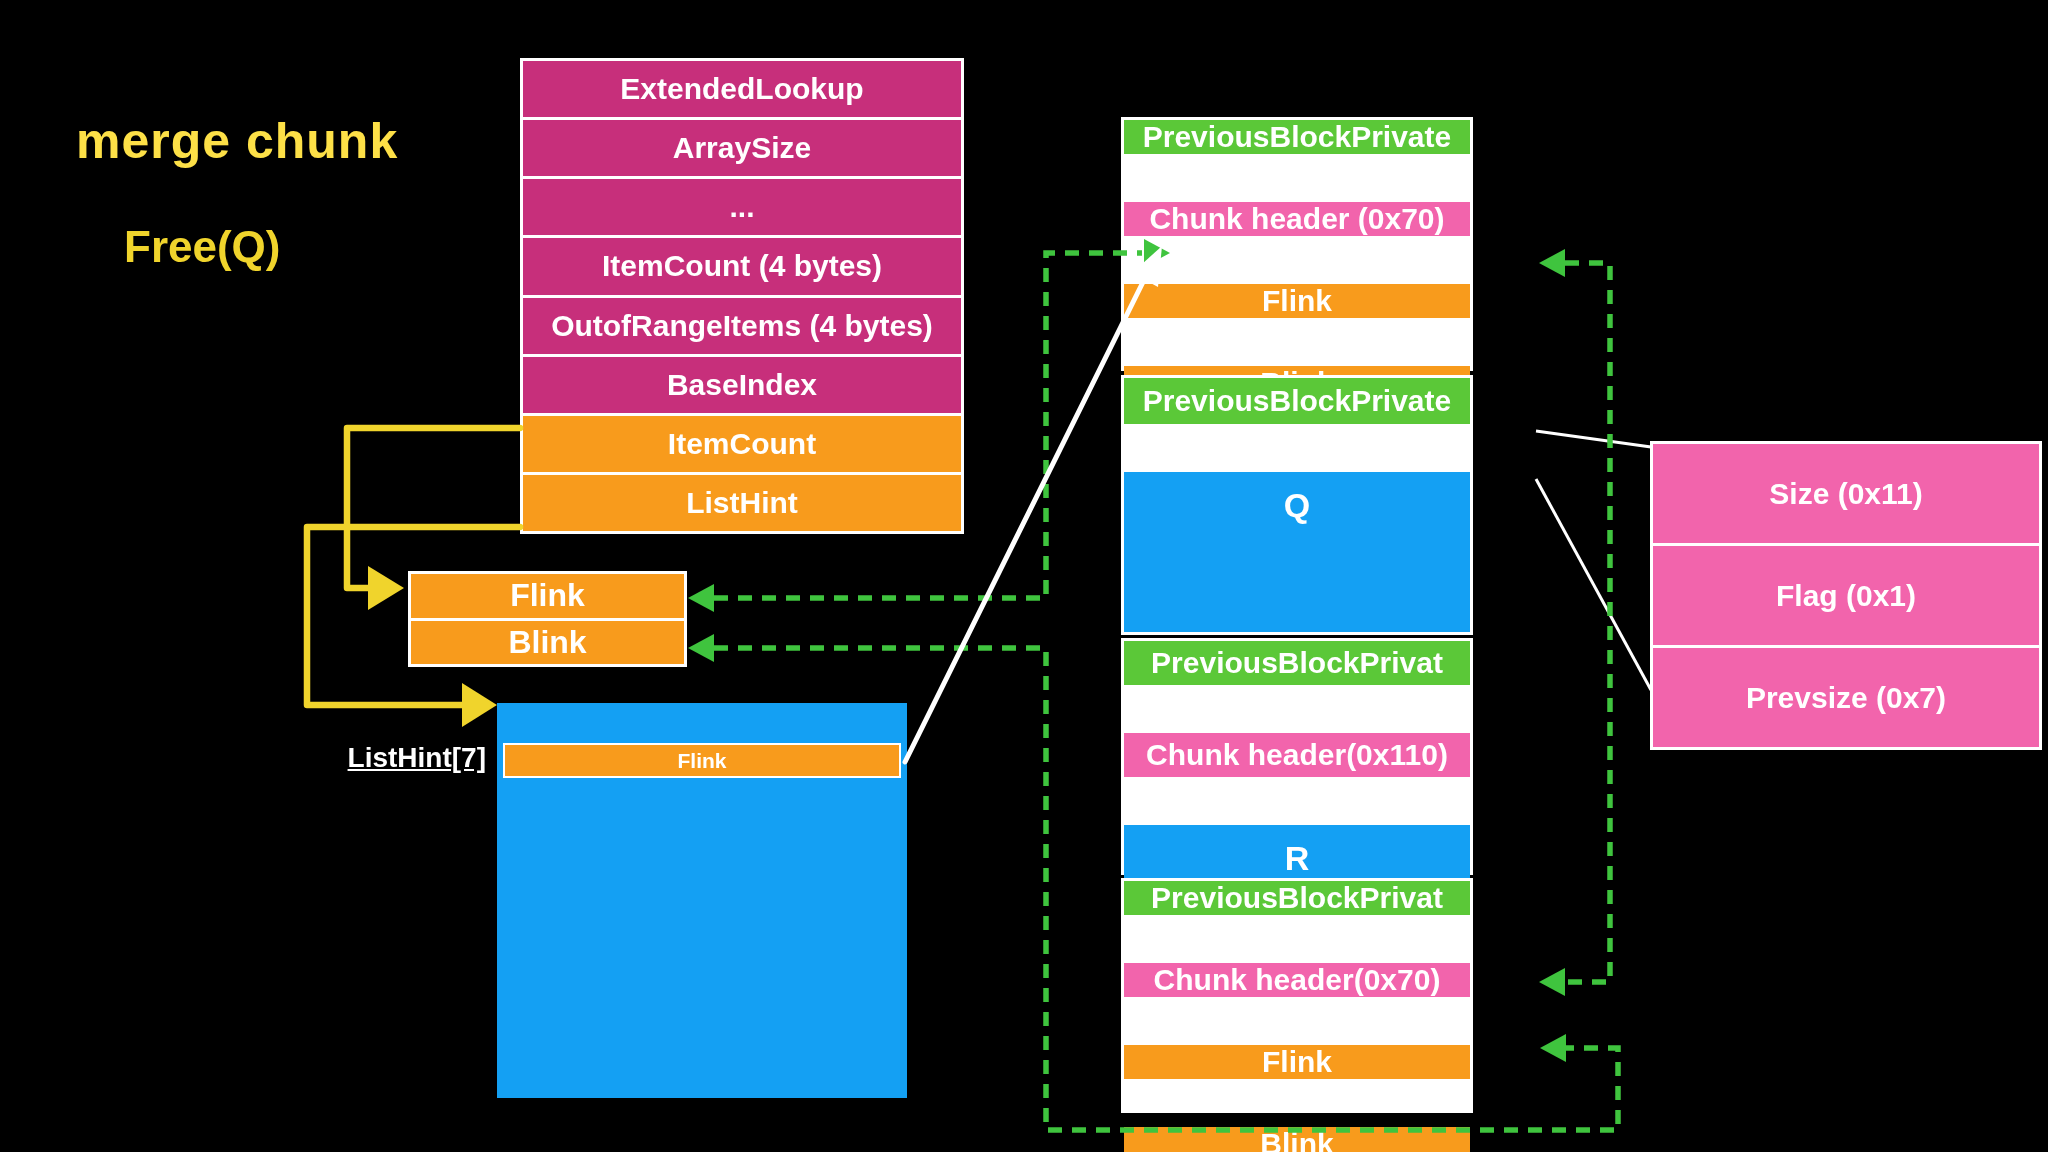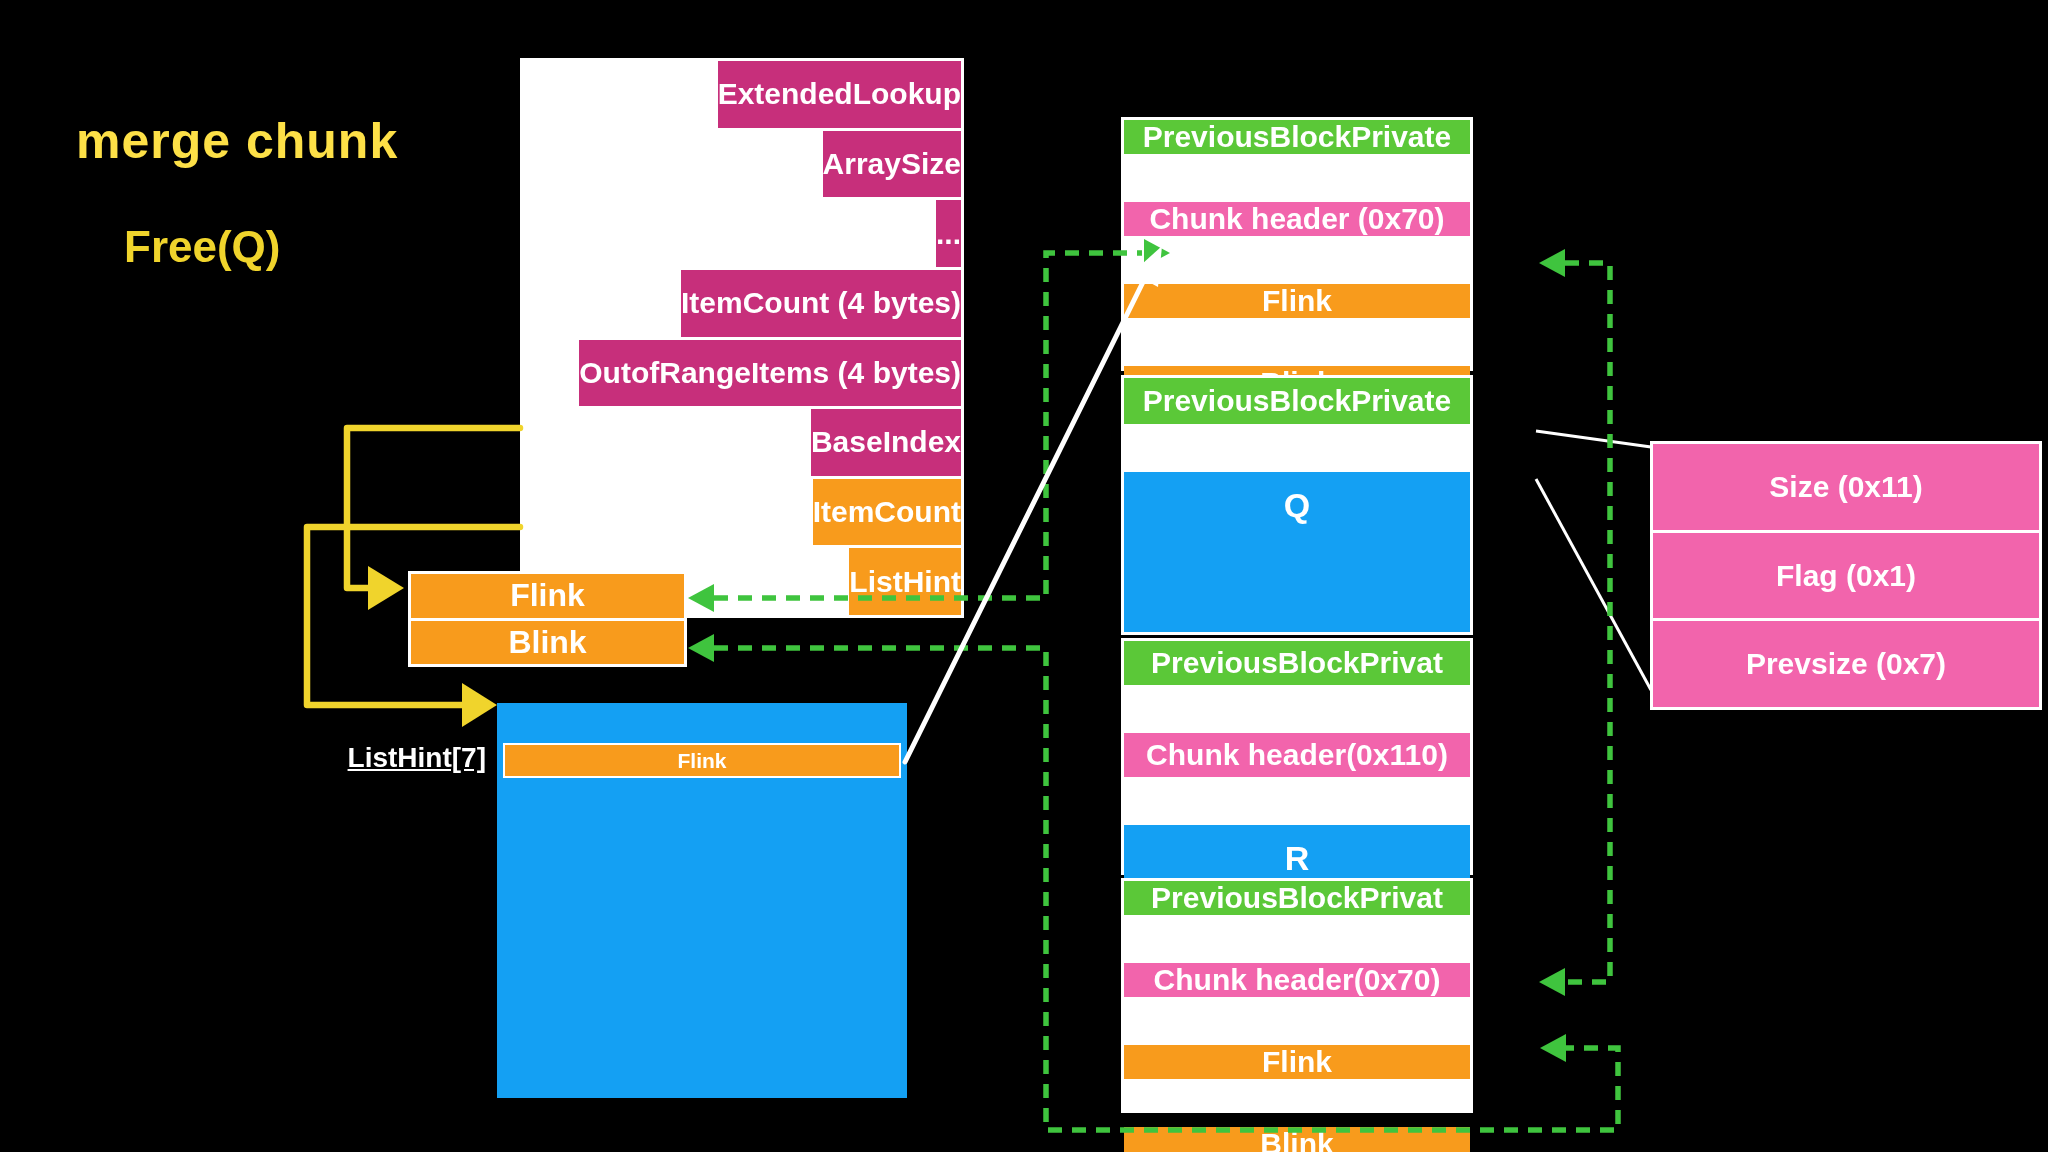--- a/index.html
+++ b/index.html
@@ -42,21 +42,21 @@
   .row.h48 { flex: 0 0 46px; }
   .row.h44 { flex: 0 0 44px; }
   .row.fill { flex: 1 1 auto; }
   .bg-magenta { background: var(--c-magenta); }
   .bg-pink    { background: var(--c-pink); }
   .bg-orange  { background: var(--c-orange); }
   .bg-green   { background: var(--c-green); }
   .bg-gray    { background: var(--c-gray); }
   .bg-blue    { background: var(--c-blue); }
 
-  .lookup { left: 520px; top: 58px;  width: 444px; height: 560px; font-size: 30px; align-items: flex-end; }
+  .lookup { left: 520px; top: 58px;  width: 444px; height: 476px; font-size: 30px; }
   .node   { left: 408px; top: 571px; width: 279px; height: 96px;  font-size: 32px; }
 
   .listhint-label {
     position: absolute; left: 276px; top: 742px; width: 210px;
     text-align: right; font-size: 28px; color: #fff; text-decoration: underline;
   }
   .bucket {
     position: absolute; left: 497px; top: 703px; width: 410px; height: 395px;
     background: var(--c-blue);
   }
@@ -73,21 +73,21 @@
   .chunk-q { top: 375px; height: 260px; }
   .chunk-r { top: 638px; height: 237px; }
   .chunk-s { top: 878px; height: 235px; }
   .chunk .row.body {
     align-items: flex-start;
     padding-top: 14px;
     font-size: 34px;
   }
   .chunk .row.letter { font-size: 34px; }
 
-  .detail { left: 1650px; top: 441px; width: 392px; height: 269px; font-size: 30px; }
+  .detail { left: 1650px; top: 441px; width: 392px; height: 309px; font-size: 30px; }
 
   svg.overlay {
     position: absolute; left: 0; top: 0;
     width: 2048px; height: 1152px;
     pointer-events: none;
   }
   .ln-green  { stroke: var(--c-green-arrow); stroke-width: 5.5; fill: none;
                stroke-dasharray: 14 10; stroke-linecap: butt; }
   .ah-green  { fill: var(--c-green-arrow); stroke: none; }
   .ln-yellow { stroke: var(--c-yellow); stroke-width: 6.5; fill: none;

